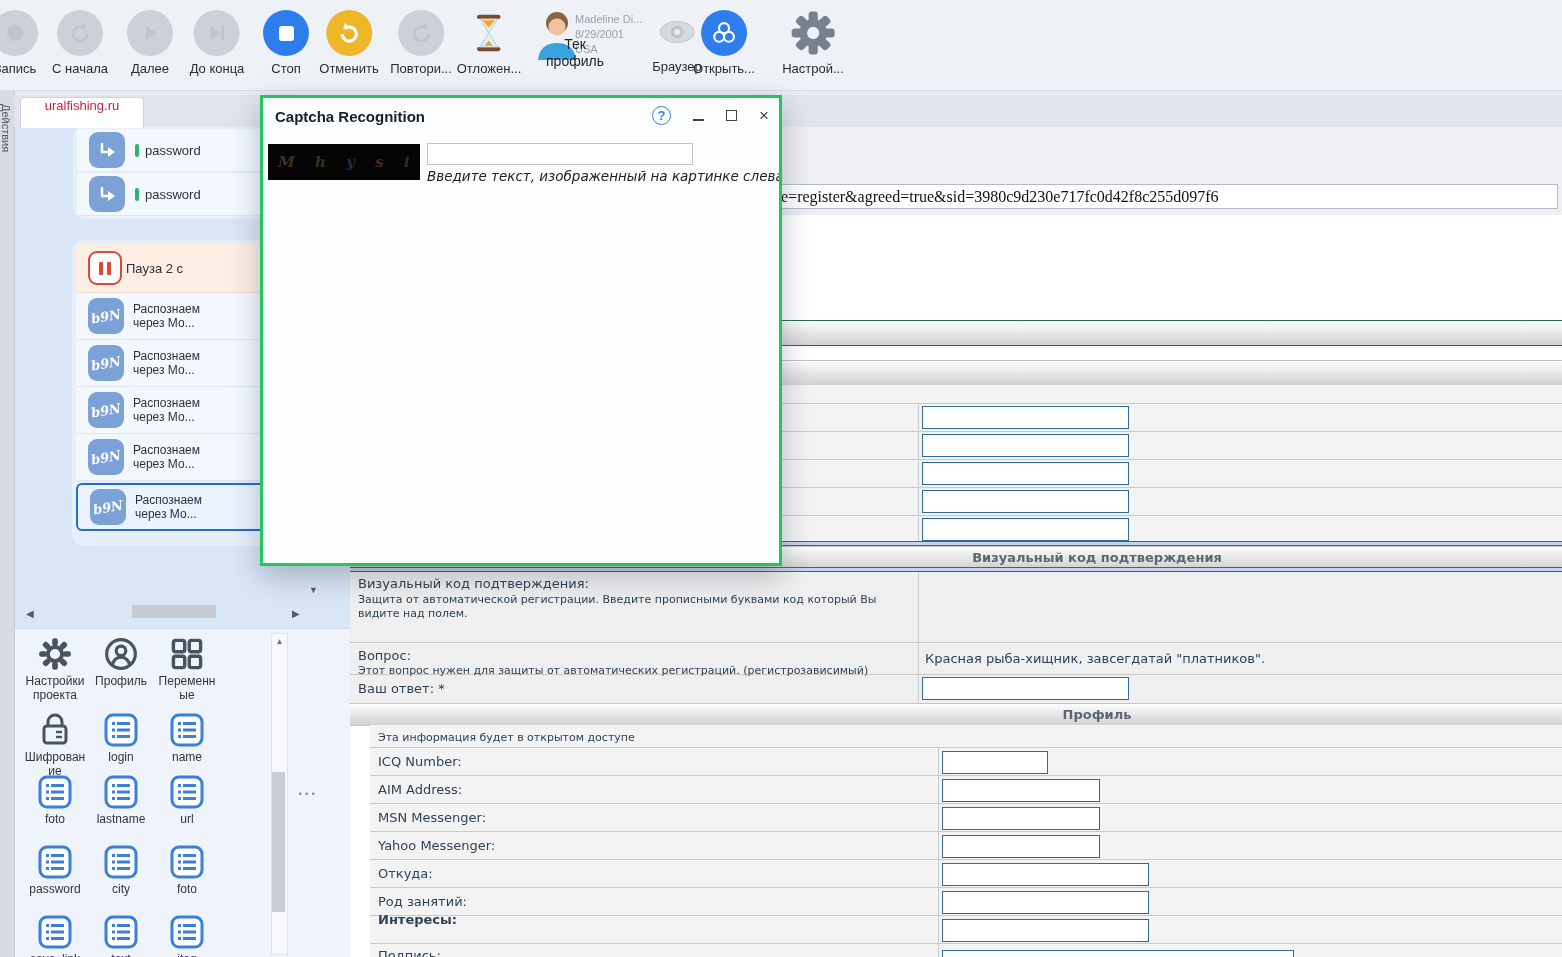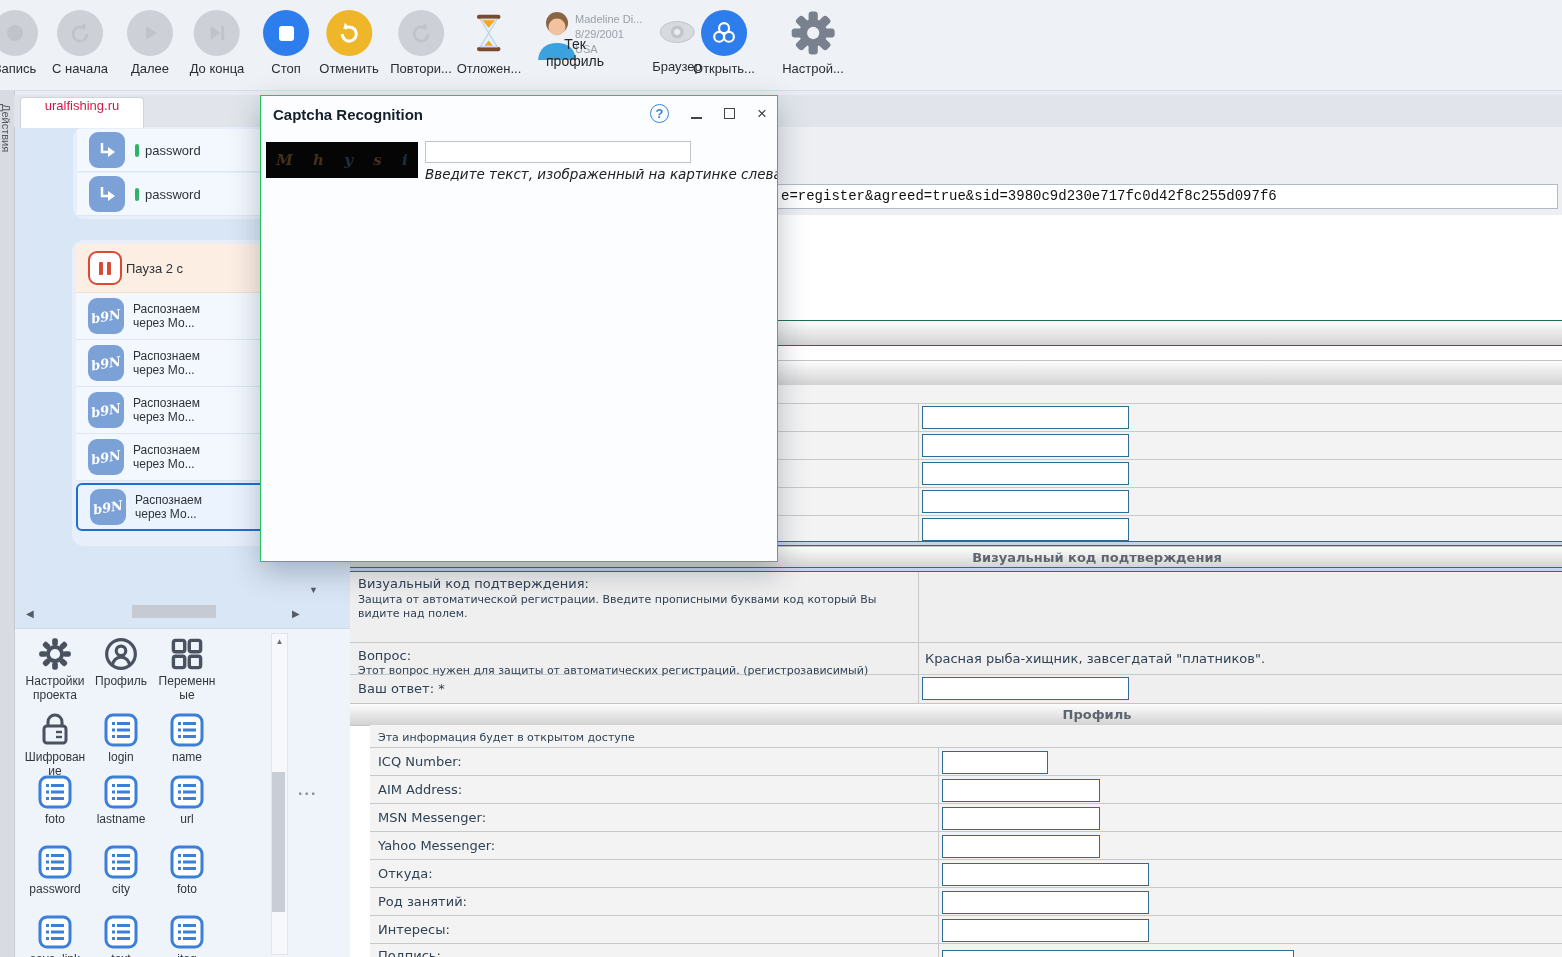--- a/index.html
+++ b/index.html
@@ -59,36 +59,36 @@
   .var-item{position:absolute;width:92px;transform:translateX(-50%);display:flex;flex-direction:column;align-items:center;}
   .var-label{font-size:12px;color:#33373c;text-align:center;line-height:14px;margin-top:3px;white-space:pre-line;}
   .vsb{position:absolute;left:257px;top:4px;width:15px;height:320px;background:#f6f8fb;border:1px solid #e2e6ec;}
   .vsb-thumb{position:absolute;left:0px;top:138px;width:13px;height:140px;background:#c9ced6;}
   .dots{position:absolute;left:284px;top:152px;color:#8a8f98;font-size:16px;font-weight:700;letter-spacing:2px;}
 
   
   .page{left:350px;top:127px;width:1212px;height:830px;background:#edeff2;overflow:hidden;z-index:1;font-family:"DejaVu Sans",sans-serif;}
   .page-white{position:absolute;left:0;top:88px;width:1212px;height:742px;background:#ffffff;}
   .url-input{position:absolute;left:4px;top:57px;width:1202px;height:23px;background:#fff;border:1px solid #b3bac6;overflow:hidden;}
-  .url-input span{position:absolute;left:426px;top:3px;font-size:14px;color:#111;white-space:nowrap;font-family:Liberation Mono, monospace;}
+  .url-input span{position:absolute;left:426px;top:3px;font-size:16px;color:#111;white-space:nowrap;font-family:Liberation Serif, serif;}
   .band{position:absolute;left:0;width:1212px;background:linear-gradient(#fdfdfd,#d2d2d2);}
   .band.green{border-top:1px solid #256b52;border-bottom:1px solid #256b52;}
   .band.plain{border-top:1px solid #c4c4c4;border-bottom:1px solid #c4c4c4;}
   .band .hdr{position:absolute;left:747px;top:3px;transform:translateX(-50%);font-size:13px;font-weight:700;color:#5d6670;white-space:nowrap;}
   .blue-rule{position:absolute;left:0;width:1212px;height:3px;background:#c7d3ea;border-top:1px solid #3c5ea9;border-bottom:1px solid #3c5ea9;}
   .sect{position:absolute;left:0;width:1212px;background:#f3f3f3;}
   .vline{position:absolute;width:1px;background:#c9c9c9;}
   .hline{position:absolute;left:0;width:1212px;height:1px;background:#c9c9c9;}
   .finput{position:absolute;height:21px;background:#fff;border:1px solid #2f6c94;}
   .w-reg{width:205px;} .w-icq{width:104px;} .w-im{width:156px;} .w-loc{width:205px;} .w-sig{width:350px;}
   .flabel{position:absolute;font-size:13px;color:#2f4255;white-space:nowrap;}
   .fdesc{position:absolute;font-size:11px;color:#2f4255;width:545px;line-height:14px;}
 
   
-  .dialog{left:260px;top:95px;width:516px;height:465px;background:#fcfdfe;border:1px solid #22c55e;box-shadow:0 10px 28px rgba(40,50,70,.30);z-index:50;overflow:hidden;}
+  .dialog{left:260px;top:95px;width:516px;height:465px;background:#fcfdfe;border:3px solid #22c55e;box-shadow:0 10px 28px rgba(40,50,70,.30);z-index:50;overflow:hidden;}
   .dlg-title{position:absolute;left:12px;top:10px;font-size:15px;font-weight:700;color:#16202c;}
   .dlg-ctrls{position:absolute;right:10px;top:8px;display:flex;align-items:center;gap:22px;}
   .dlg-help{width:19px;height:19px;border-radius:50%;border:1.6px solid #3b82d8;color:#3b82d8;font-size:13px;font-weight:700;display:flex;align-items:center;justify-content:center;box-sizing:border-box;}
   .dlg-min{width:11px;height:2px;background:#444;margin-top:8px;}
   .dlg-max{width:11px;height:11px;border:1.4px solid #444;box-sizing:border-box;}
   .dlg-close{font-size:17px;color:#444;line-height:17px;}
   .dlg-captcha{position:absolute;left:5px;top:46px;width:152px;height:36px;background:#050505;display:flex;align-items:center;justify-content:space-around;font:italic 700 15px "DejaVu Serif",serif;}
   .dlg-input{position:absolute;left:164px;top:45px;width:256px;height:20px;border:1px solid #c0c4cc;background:#fff;font-size:13px;padding:0 4px;}
   .dlg-hint{position:absolute;left:164px;top:70px;font:italic 13.5px "DejaVu Sans",sans-serif;color:#222;white-space:nowrap;}
 
@@ -672,21 +672,21 @@
 
     <div class="flabel" style="left:8px;top:113px;">Yahoo Messenger:</div>
     <div class="finput w-im" style="left:572px;top:110px;"></div>
 
     <div class="flabel" style="left:8px;top:141px;">Откуда:</div>
     <div class="finput w-loc" style="left:572px;top:138px;"></div>
 
     <div class="flabel" style="left:8px;top:169px;">Род занятий:</div>
     <div class="finput w-loc" style="left:572px;top:166px;"></div>
 
-    <div class="flabel" style="left:8px;top:197px;">Интересы:</div>
+    <div class="flabel" style="left:8px;top:187px;font-weight:bold;">Интересы:</div>
     <div class="finput w-loc" style="left:572px;top:194px;"></div>
 
     <div class="flabel" style="left:8px;top:223px;">Подпись:</div>
     <div class="finput w-sig" style="left:572px;top:225px;"></div>
   </div>
 </div>
 
 <div class="abs dialog">
   <div class="dlg-title">Captcha Recognition</div>
   <div class="dlg-ctrls">

